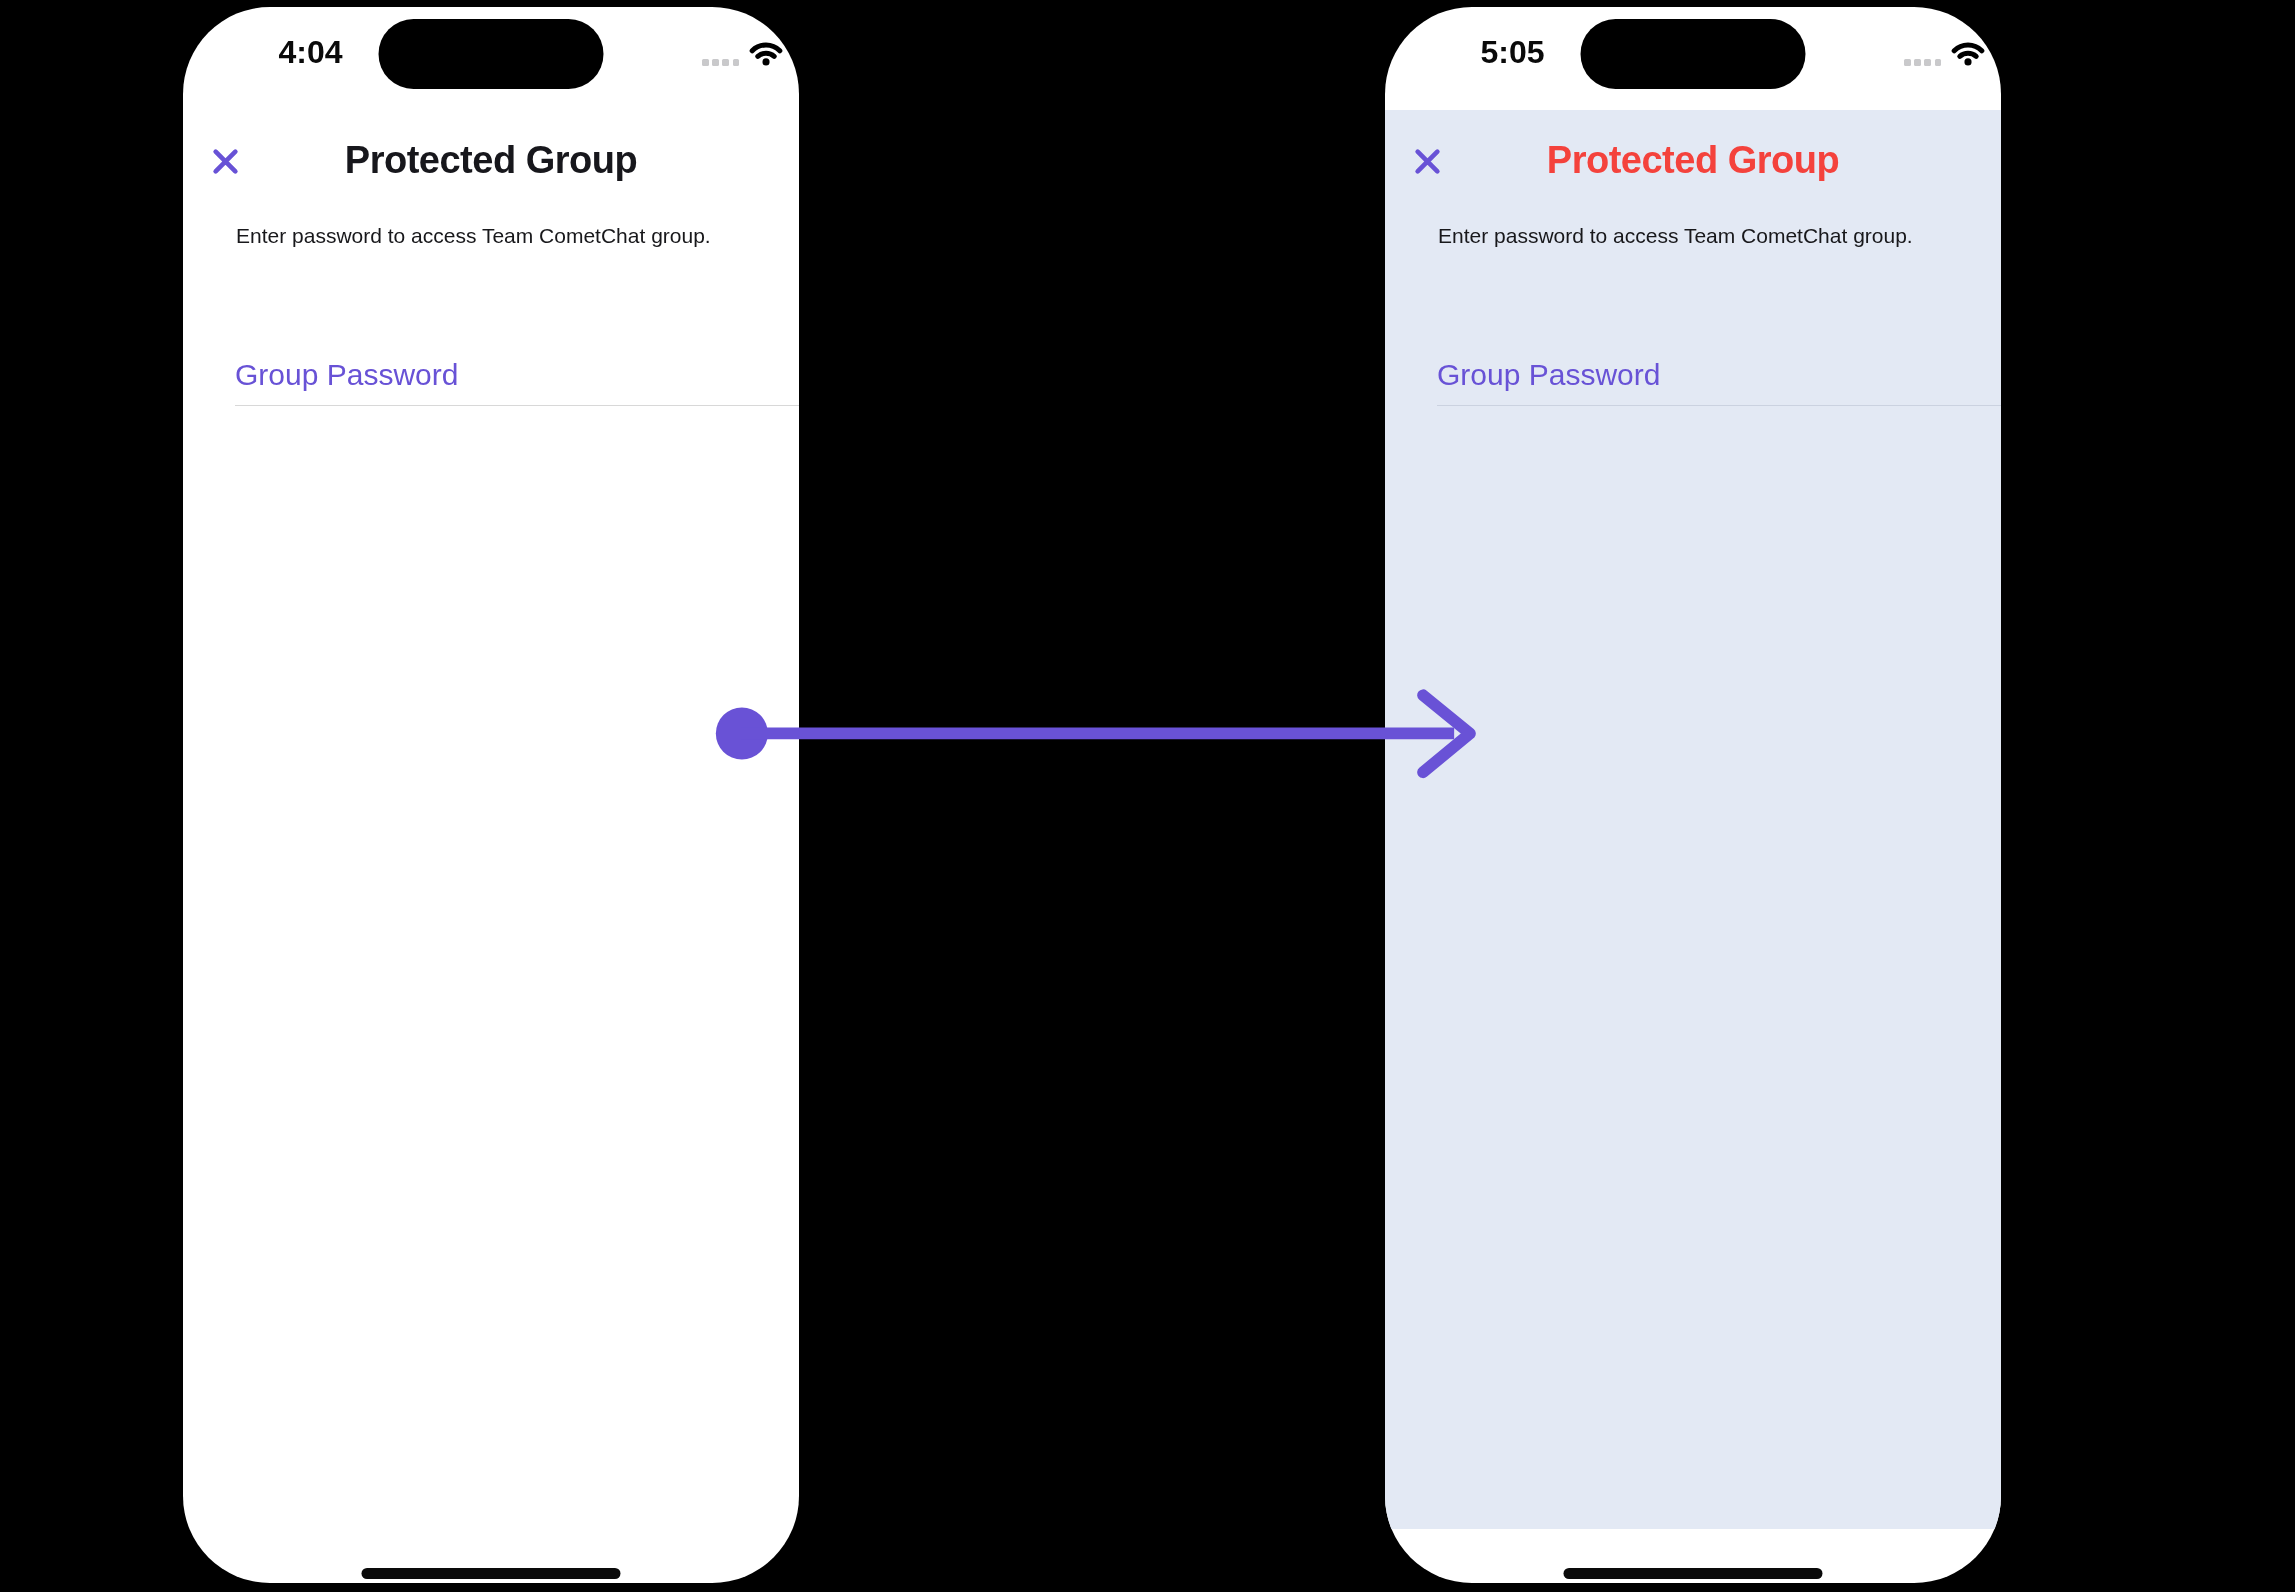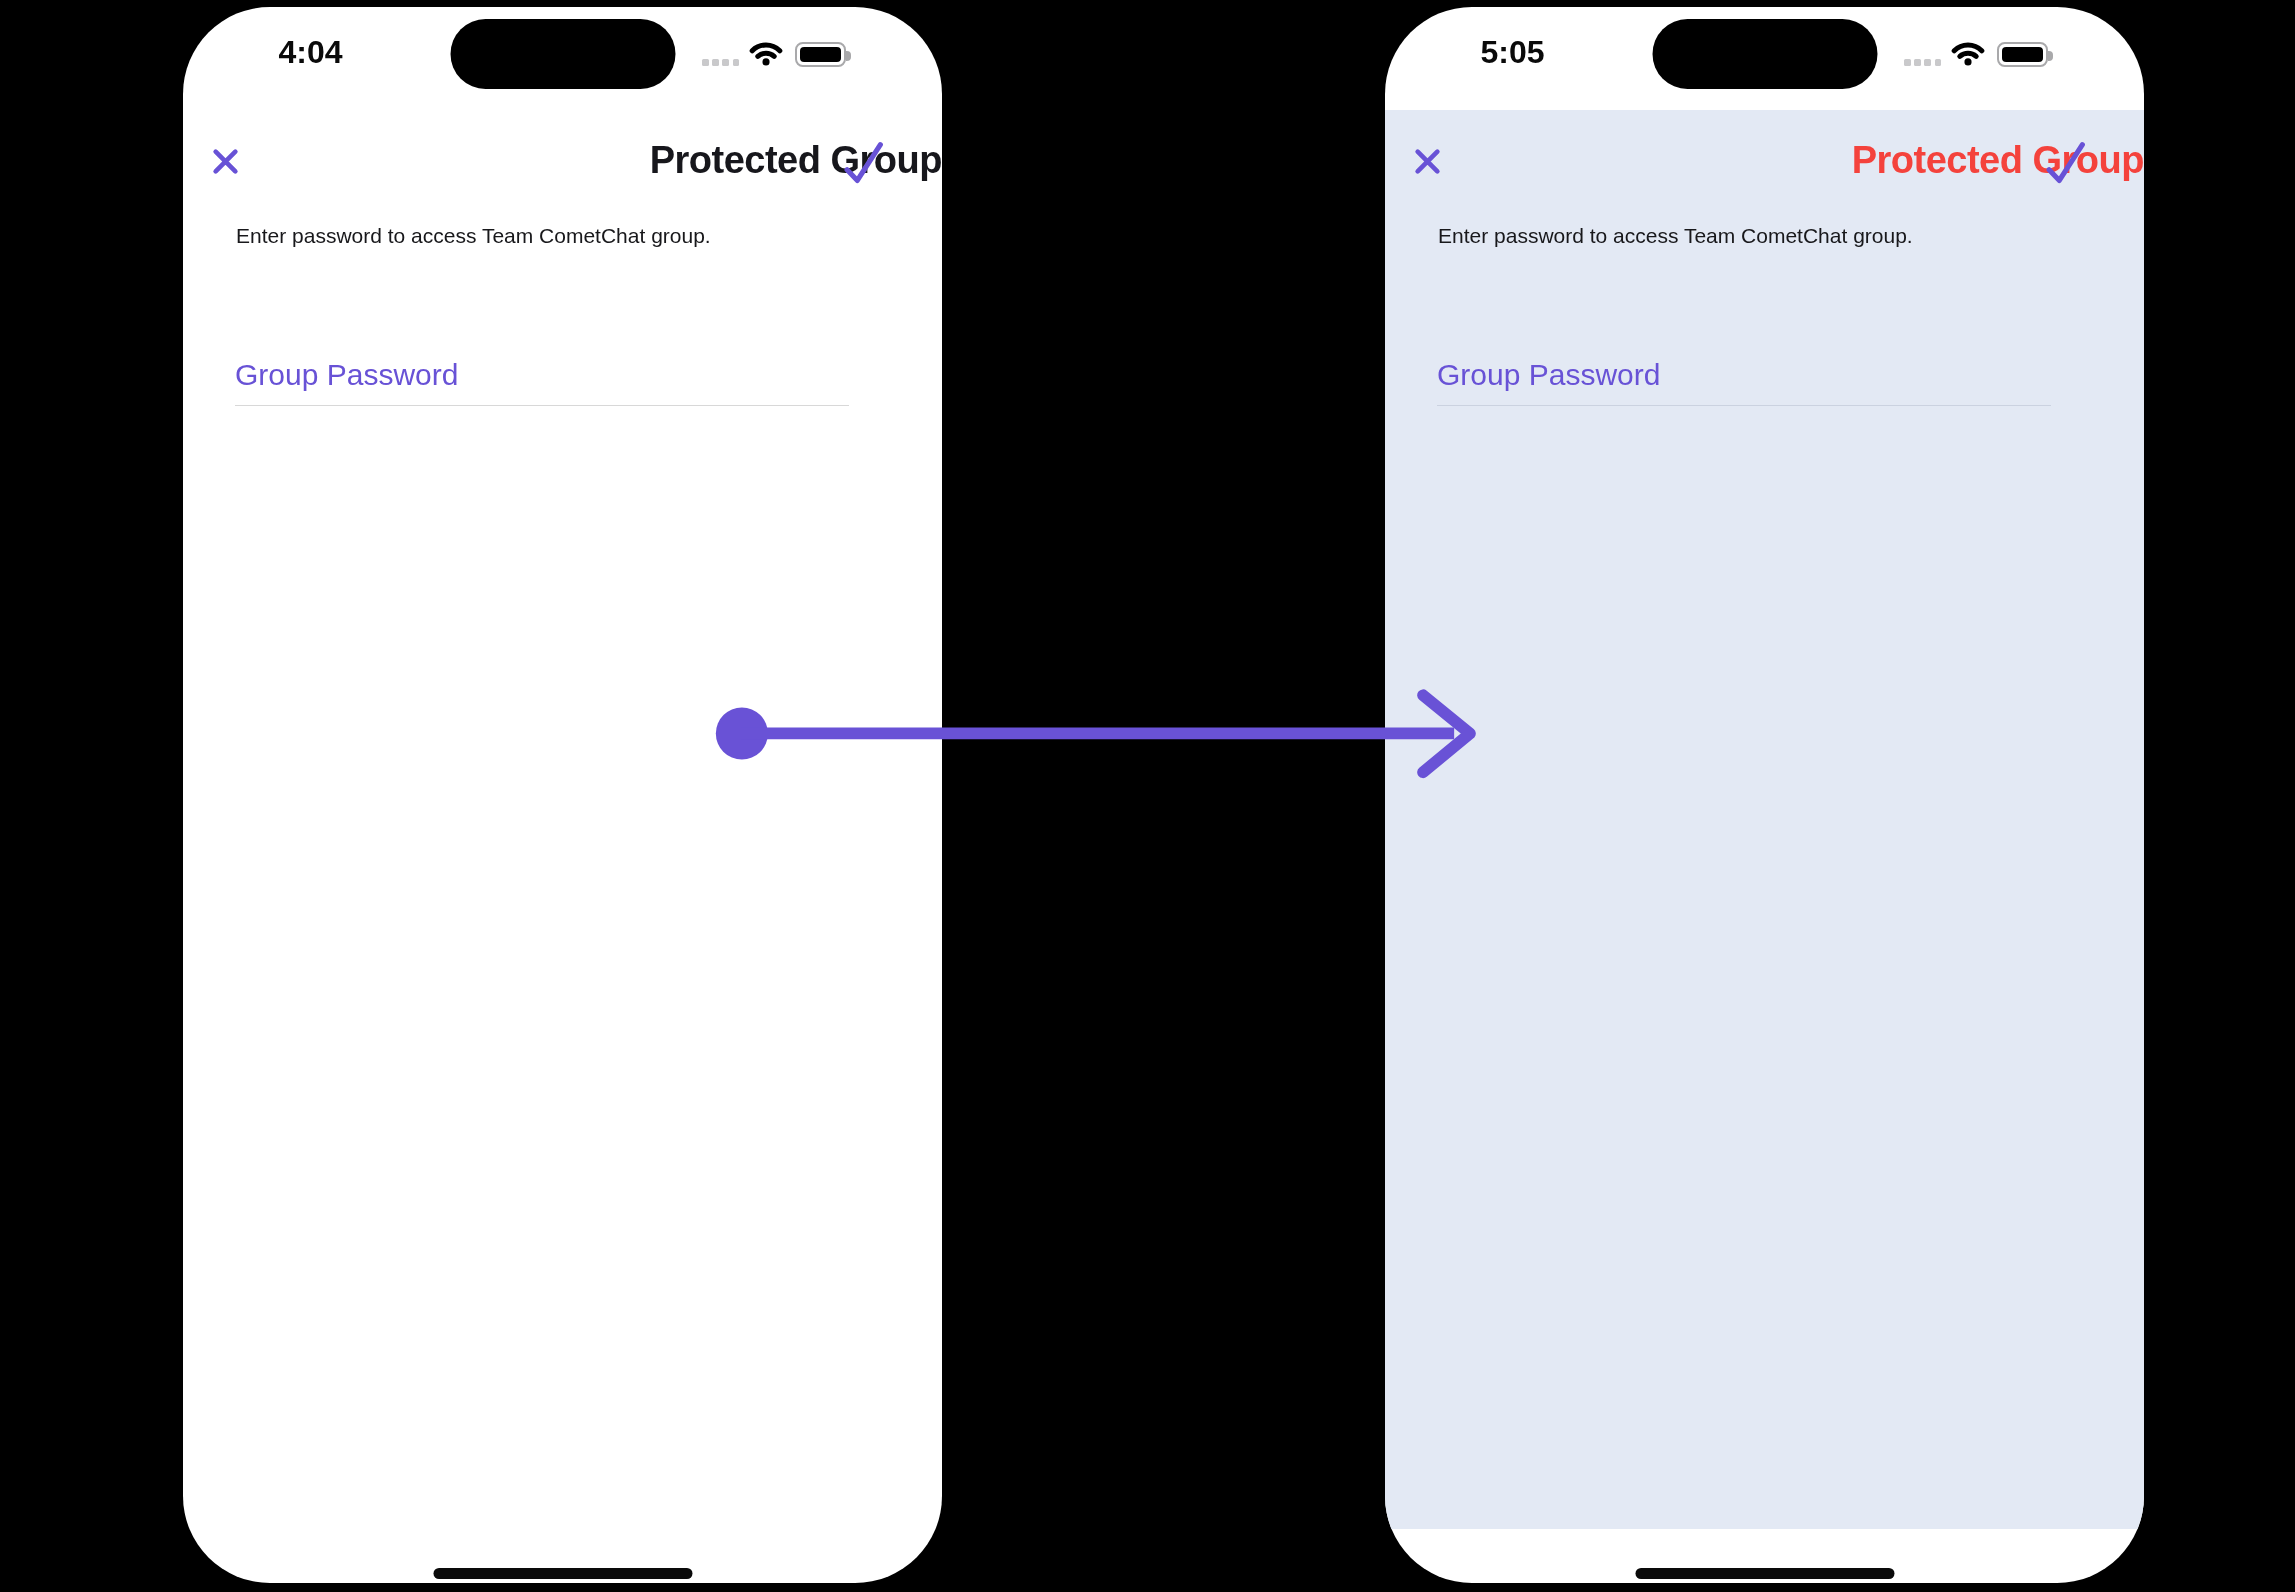--- a/index.html
+++ b/index.html
@@ -1,20 +1,20 @@
 <!DOCTYPE html>
 <html style="font-size:8.2px"><head>
 <meta charset="utf-8">
 <style>
   html,body{margin:0;padding:0;background:#000;}
   .canvas{position:relative;width:2295px;height:1593px;background:#000;overflow:hidden;
           font-family:"Liberation Sans","DejaVu Sans",sans-serif;}
 
   
-  .phone{position:absolute;top:7.1px;width:759px;height:1576px;background:#fff;
+  .phone{position:absolute;top:7.1px;width:616px;height:1576px;background:#fff;
          border-radius:87px;overflow:hidden;}
   .phone--left{left:183px;}
   .phone--right{left:1385px;}
 
   .content-bg{position:absolute;left:0;top:103px;width:100%;height:1419px;background:#E3E9F4;}
 
   
   .time{position:absolute;top:29px;left:0;width:255px;text-align:center;
         font-size:32px;line-height:33px;font-weight:700;color:#0A0A0A;letter-spacing:0px;}
   .island{position:absolute;top:12.2px;left:50%;transform:translateX(-50%);
@@ -22,21 +22,21 @@
   .dots{position:absolute;left:519px;top:52px;display:flex;gap:3.6px;}
   .dots span{width:6.6px;height:6.6px;border-radius:1.5px;background:#C9C9CB;}
   .wifi{position:absolute;left:566px;top:34px;}
   .battery{position:absolute;left:612px;top:35px;width:51px;height:24.5px;box-sizing:border-box;
            border:2px solid #A9A9AB;border-radius:7.7px;}
   .battery-fill{position:absolute;inset:2.6px;background:#000;border-radius:4.1px;}
   .battery-nub{position:absolute;right:-6.6px;top:6.6px;width:4.6px;height:10.2px;
                background:#A9A9AB;border-radius:0 4.1px 4.1px 0;}
 
   
-  .page-title{position:absolute;top:133px;left:0;width:100%;text-align:right;
+  .page-title{position:absolute;top:133px;left:0;width:100%;text-align:center;
               font-size:38px;line-height:41px;font-weight:700;letter-spacing:-0.5px;}
   .close-btn{position:absolute;left:28px;top:140px;width:29px;height:29px;cursor:pointer;
              background:none;border:none;padding:0;}
   .confirm-btn{position:absolute;left:660px;top:134px;width:42px;height:43px;cursor:pointer;
                background:none;border:none;padding:0;}
 
   
   .description{position:absolute;left:53px;top:209px;width:607px;
                font-size:21px;line-height:40px;color:#18181B;}
   .password-input{position:absolute;left:52px;top:338px;width:614px;height:61px;

